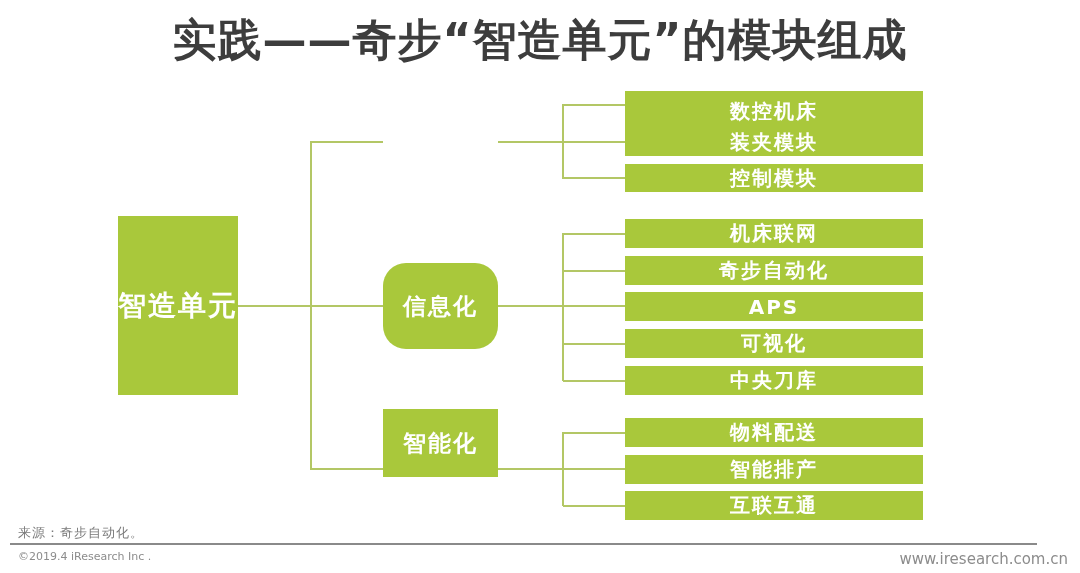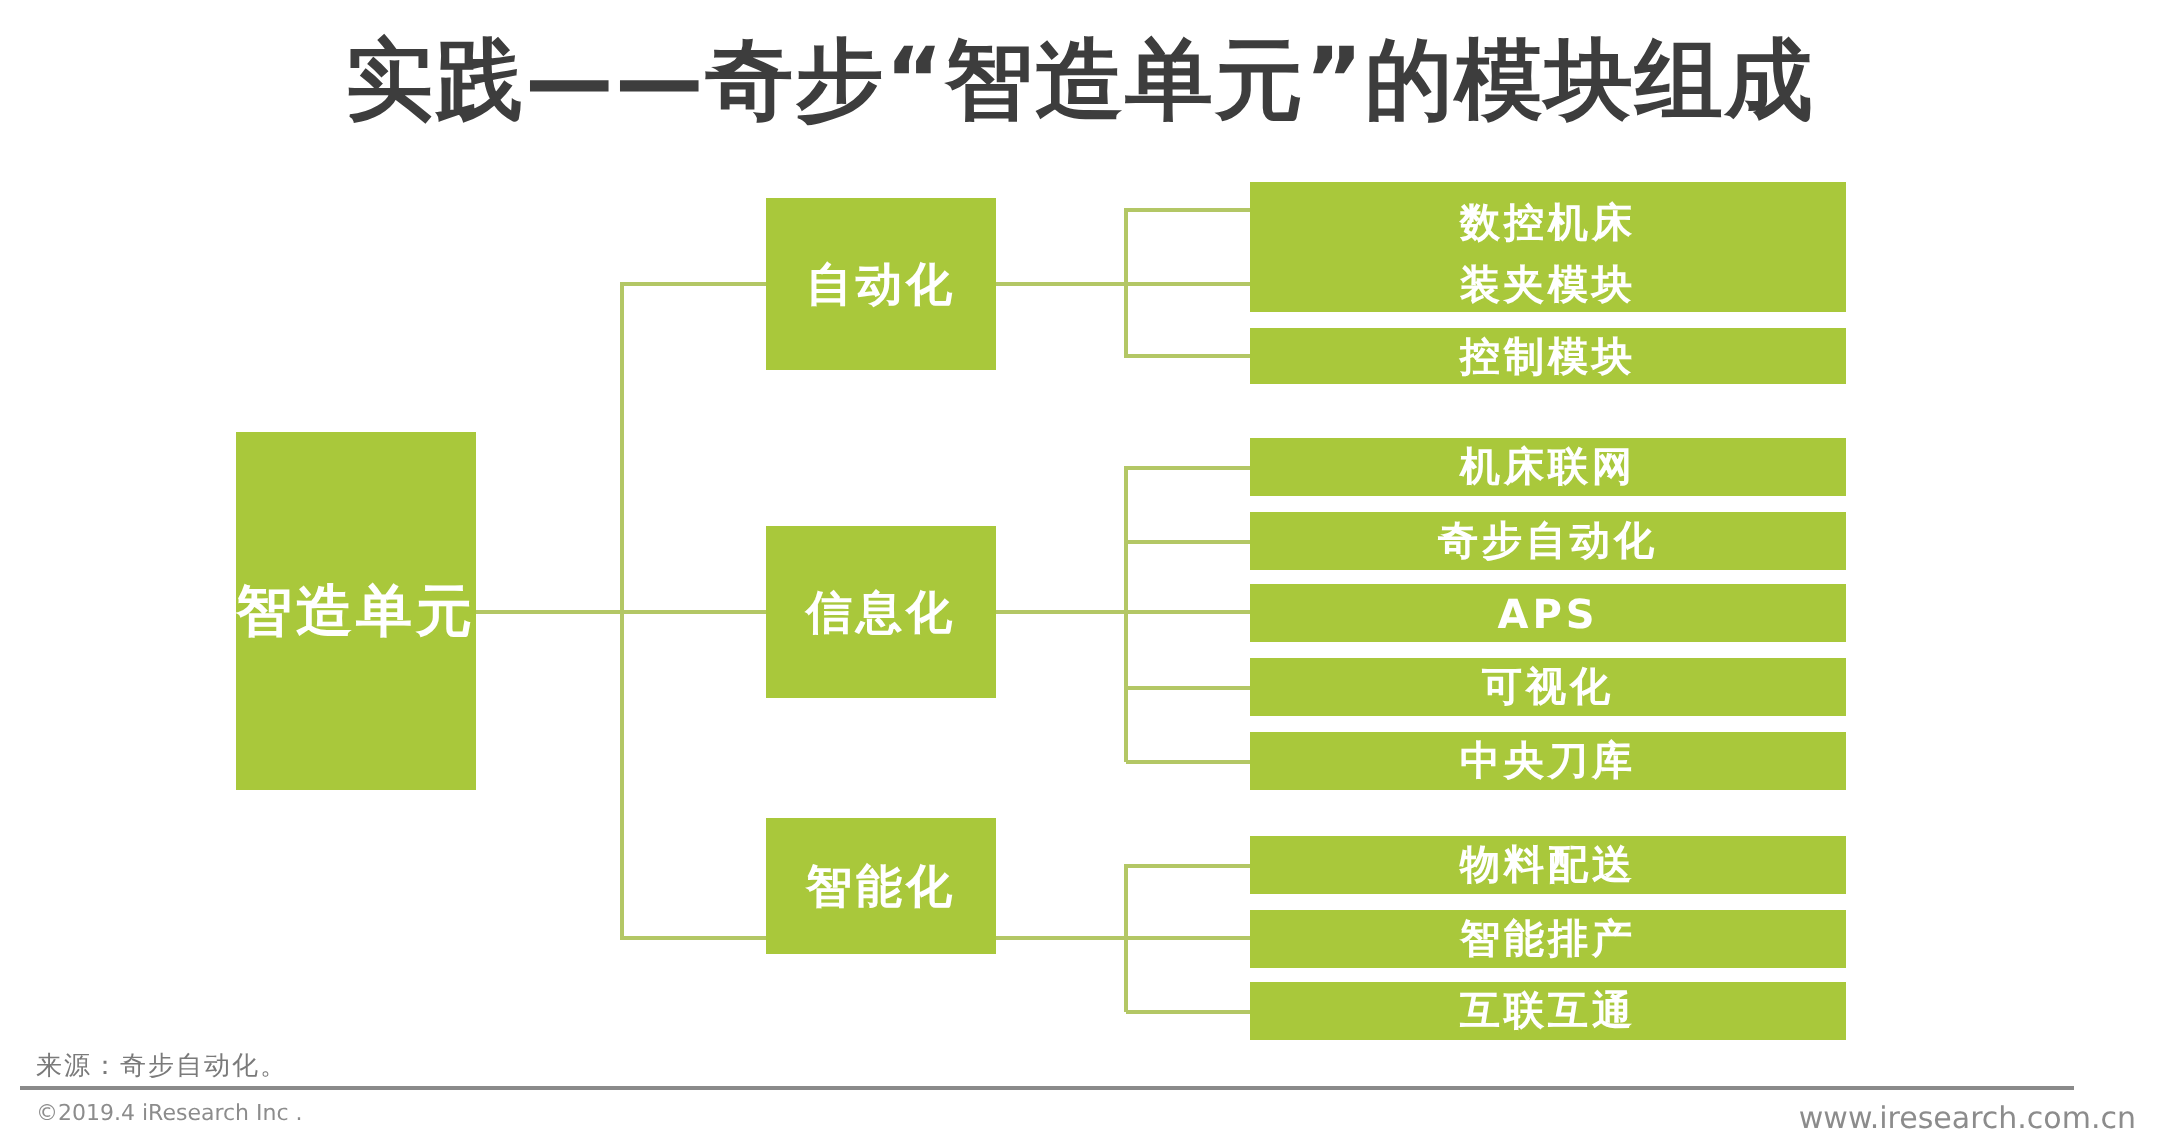--- a/index.html
+++ b/index.html
@@ -43,22 +43,21 @@
 </style>
 </head>
 <body>
 
 <div id="canvas">
 
   <div class="title">实践——奇步“智造单元”的模块组成</div>
 
   <div class="node root-node">智造单元</div>
 
-  <div class="node group-node" style="top:99px;">自动化</div>
-  <div class="node group-node" style="top:263px;">信息化</div>
+  <div class="node group-node" style="top:263px;border-radius:23px;">信息化</div>
   <div class="node group-node" style="top:409px; height:68px;text-align:center;">智能化</div>
 
   <div class="node leaf-node" style="top:91px;  height:41px;">数控机床</div>
   <div class="node leaf-node" style="top:128px; height:28px;text-align:center;">装夹模块</div>
   <div class="node leaf-node" style="top:164px; height:28px;">控制模块</div>
 
   <div class="node leaf-node" style="top:219px;">机床联网</div>
   <div class="node leaf-node" style="top:256px;">奇步自动化</div>
   <div class="node leaf-node" style="top:292px;">APS</div>
   <div class="node leaf-node" style="top:329px;">可视化</div>

